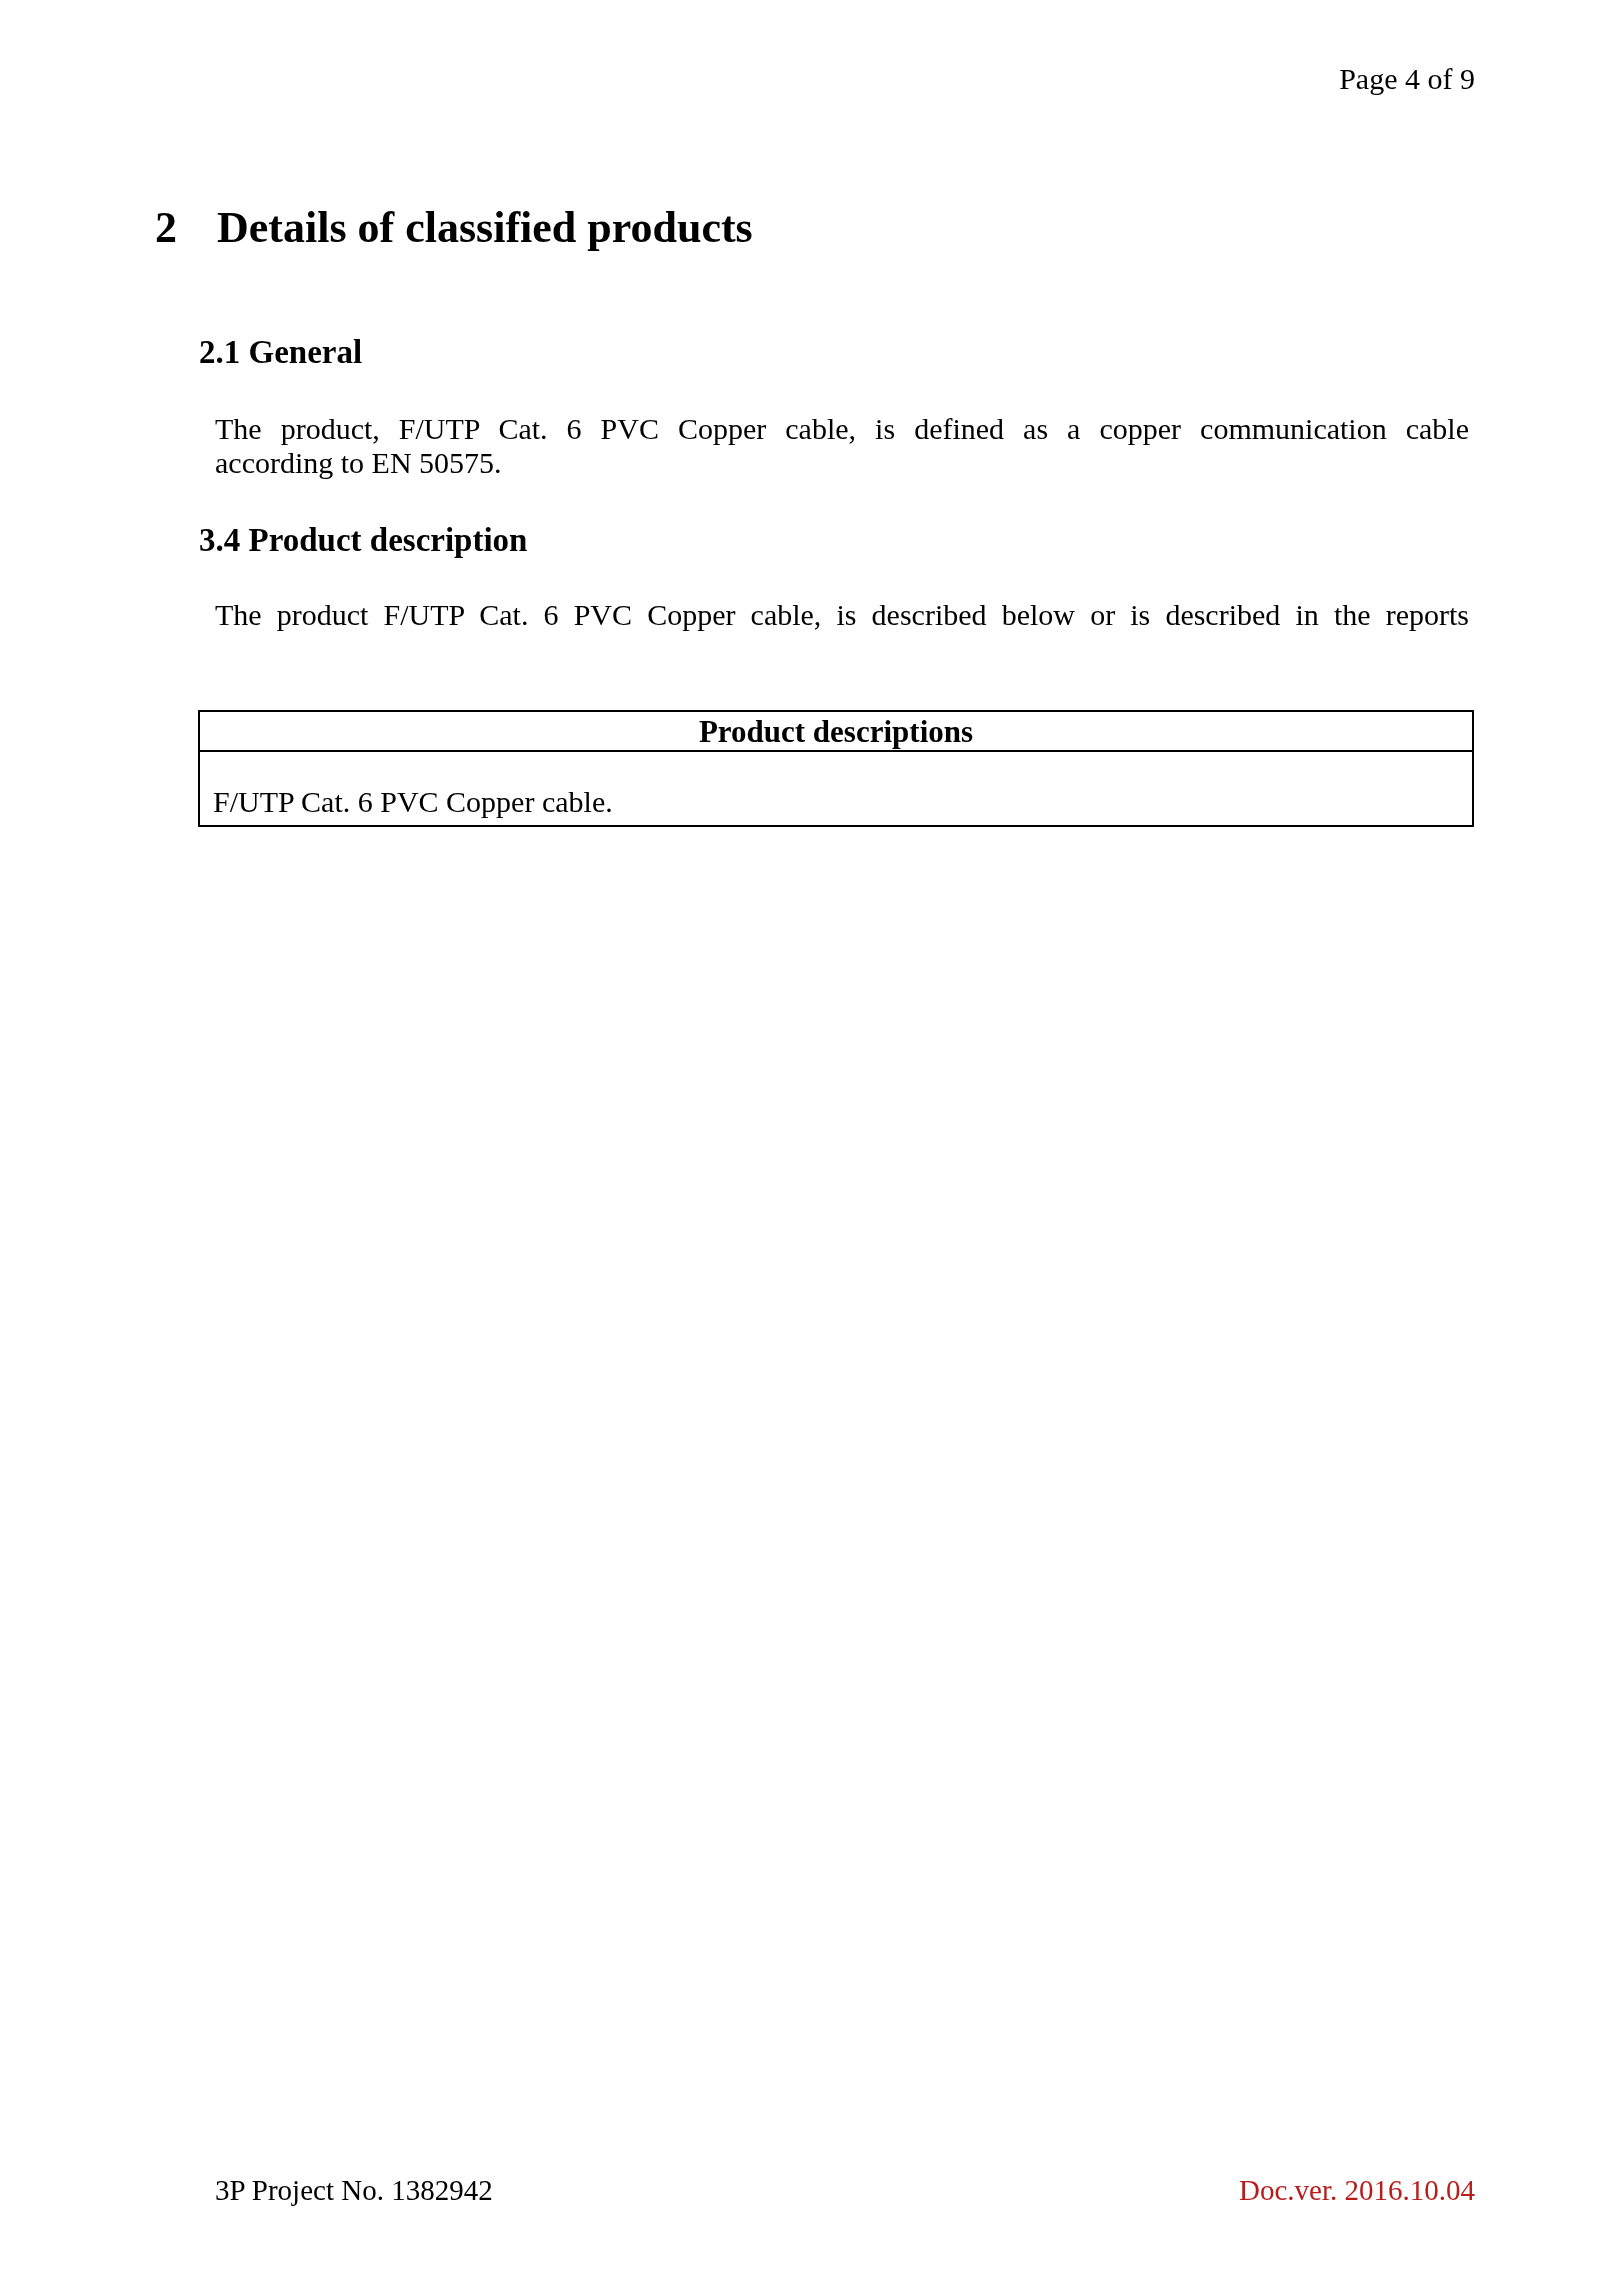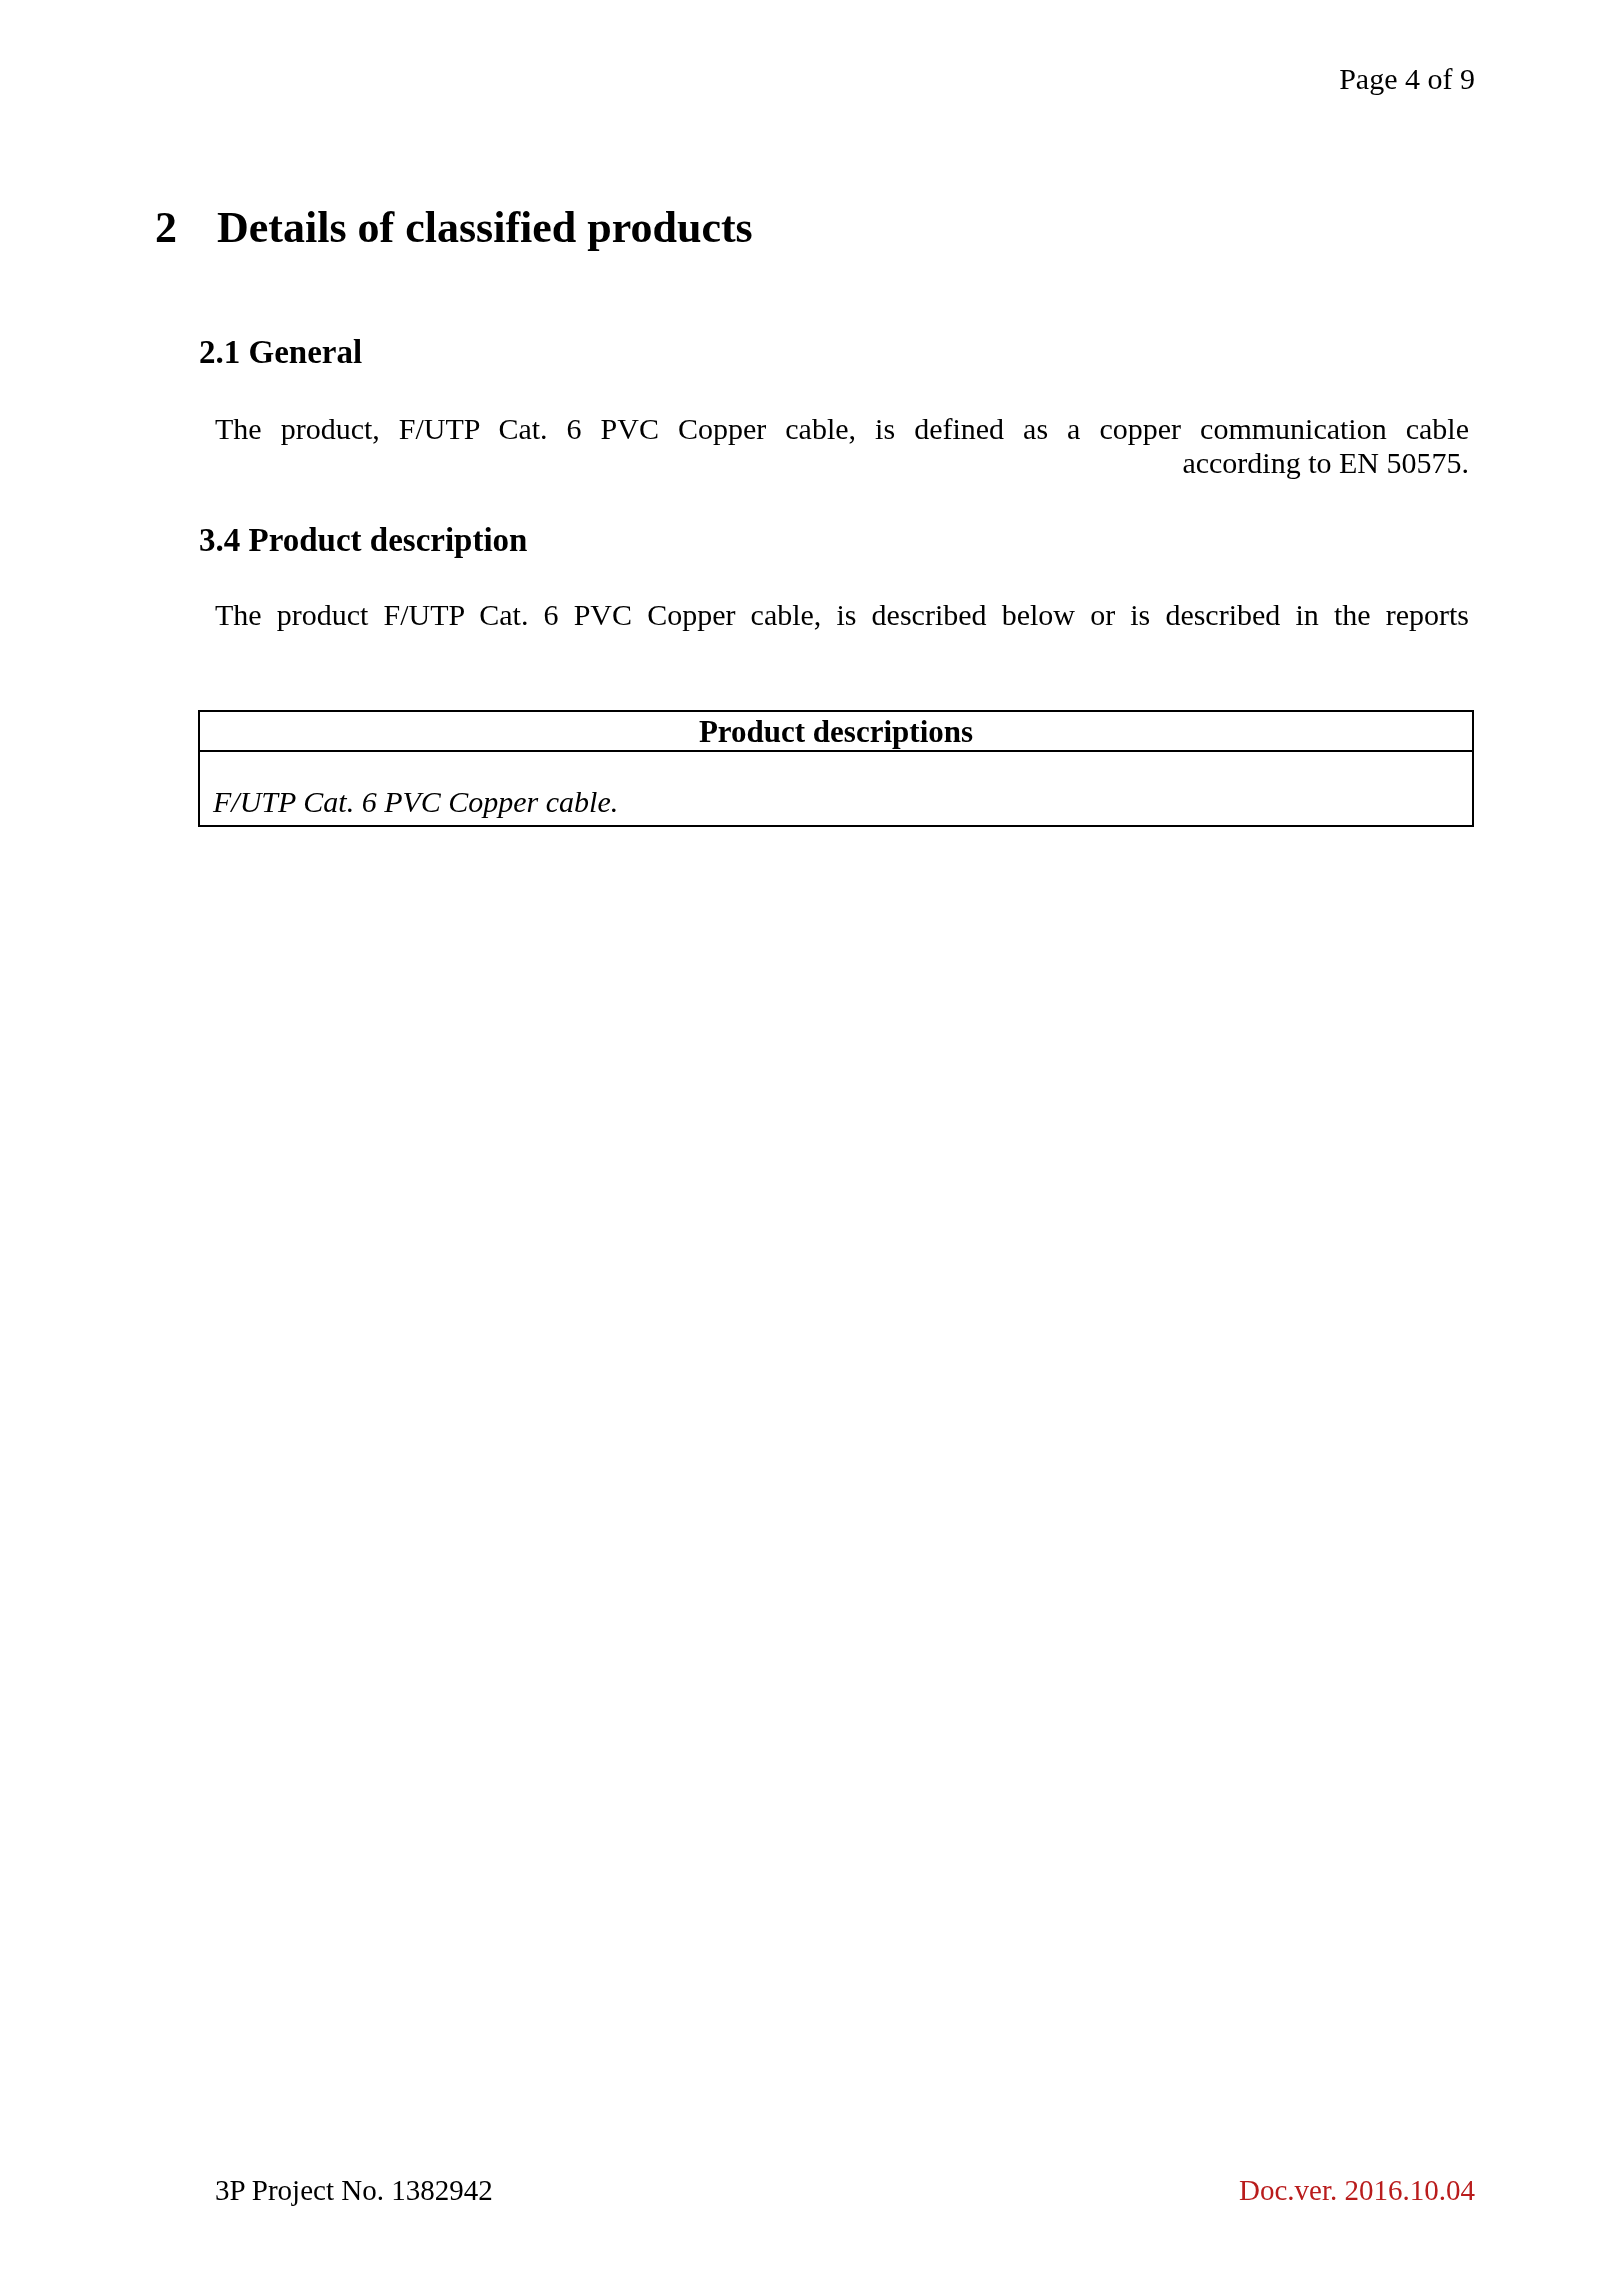--- a/index.html
+++ b/index.html
@@ -54,21 +54,21 @@
     font-size: 30px;
     line-height: 34px;
   }
   .para-1 { top: 412px; }
   .para-2 { top: 598px; }
   .para-line-justify {
     text-align: justify;
     text-align-last: justify;
   }
   .para-line-left {
-    text-align: right;
+    text-align: left;
   }
 
   .product-table {
     top: 710px;
     left: 198px;
     width: 1276px;
     border: 2.6px solid #000000;
     box-sizing: border-box;
   }
   .table-header-row {
@@ -85,21 +85,20 @@
   }
   .table-body-row {
     height: 73px;
     display: flex;
     align-items: flex-end;
   }
   .table-body-cell {
     font-size: 30px;
     line-height: 1;
     padding: 0 11.8px 7.9px 13px;
-    font-style: italic;
   }
 
   .footer-left {
     top: 2174px;
     left: 215px;
     font-size: 29px;
     line-height: 1.15;
   }
   .footer-right {
     top: 2174px;

